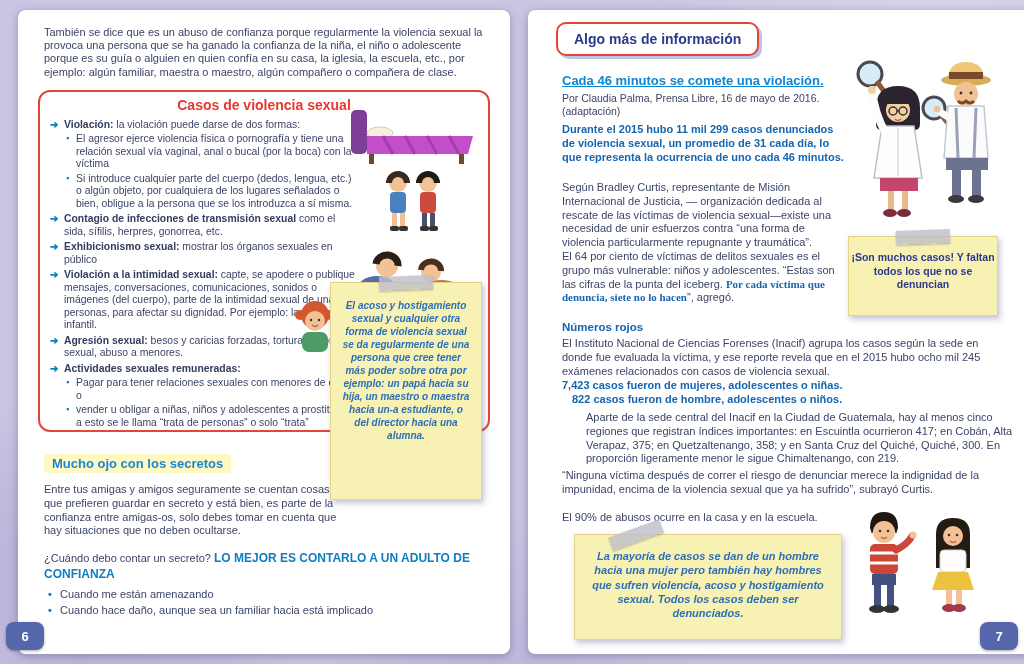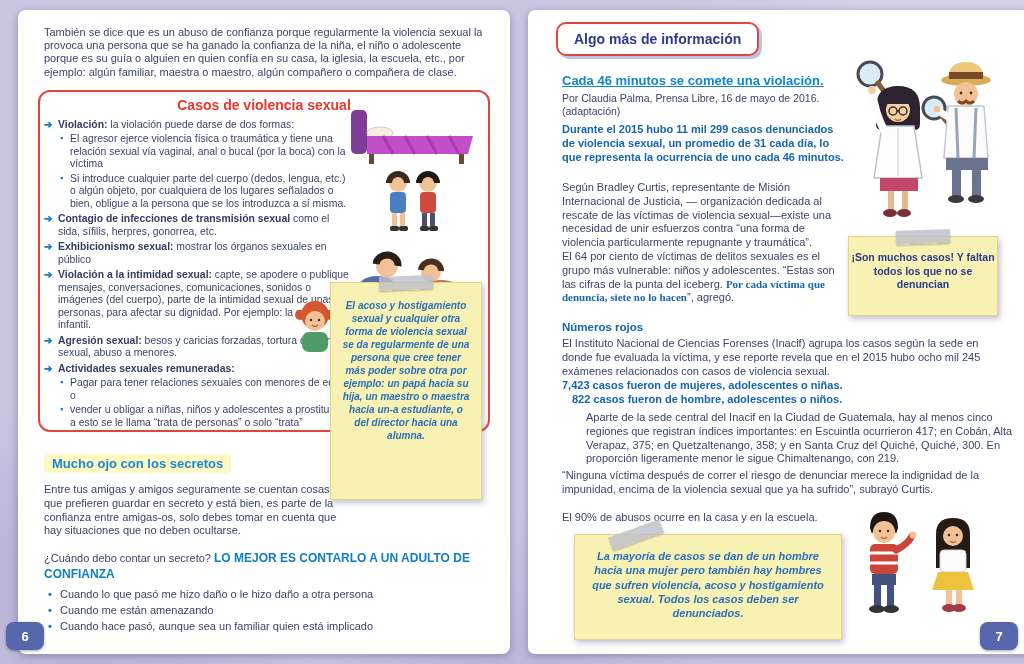--- a/index.html
+++ b/index.html
@@ -13,21 +13,21 @@
       #cac6e2;
   }
   .page { position: absolute; top: 10px; background: #fff; border-radius: 8px; box-shadow: 0 2px 8px rgba(70,60,110,.4); }
   .left-page { left: 18px; width: 492px; height: 644px; }
   .right-page { left: 528px; width: 575px; height: 644px; border-radius: 7px; }
 
   .intro { position: absolute; left: 26px; top: 16px; width: 446px; font-size: 11px; line-height: 1.2; color: #3c4468; }
 
   .red-box { position: absolute; left: 20px; top: 80px; width: 452px; height: 342px; border: 2.5px solid #e2453a; border-radius: 12px; background: #fff; }
   .red-box-title { text-align: center; color: #e8362d; font-weight: bold; font-size: 14px; margin-top: 5px; }
-  .cases { position: absolute; left: 4px; top: 27px; width: 308px; list-style: none; font-size: 10.4px; line-height: 1.2; color: #3c4468; }
+  .cases { position: absolute; left: 10px; top: 27px; width: 308px; list-style: none; font-size: 10.4px; line-height: 1.2; color: #3c4468; }
   .cases > li { position: relative; padding-left: 14px; margin-bottom: 3px; }
   .cases .arrow { position: absolute; left: 0; top: 0; color: #0e7ec0; font-weight: bold; font-size: 10px; }
   .cases .arrow::before { content: "➔"; }
   .cases b { color: #343c60; }
   .subs { list-style: none; margin: 2px 0 0 2px; }
   .subs li { position: relative; padding-left: 10px; margin-bottom: 2px; }
   .subs .sq { position: absolute; left: 0; top: 0; color: #0e7ec0; font-size: 9px; }
   .subs .sq::before { content: "▪"; }
 
   .illus-col { position: absolute; right: 6px; top: 16px; width: 138px; display: flex; flex-direction: column; align-items: center; gap: 4px; }
@@ -84,21 +84,21 @@
   <div class="page left-page">
     <p class="intro">También se dice que es un abuso de confianza porque regularmente la violencia sexual la provoca una persona que se ha ganado la confianza de la niña, el niño o adolescente porque es su guía o alguien en quien confía en su casa, la iglesia, la escuela, etc., por ejemplo: algún familiar, maestra o maestro, algún compañero o compañera de clase.</p>
 
     <div class="red-box">
       <div class="red-box-title">Casos de violencia sexual</div>
       <ul class="cases">
         <li>
           <span class="arrow"></span>
           <b>Violación:</b><span> la violación puede darse de dos formas:</span>
           <ul class="subs">
-            <li><span class="sq"></span><span>El agresor ejerce violencia física o traumática y tiene una relación sexual vía vaginal, anal o bucal (por la boca) con la víctima</span></li>
+            <li><span class="sq"></span><span>El agresor ejerce violencia física o pornografía y tiene una relación sexual vía vaginal, anal o bucal (por la boca) con la víctima</span></li>
             <li><span class="sq"></span><span>Si introduce cualquier parte del cuerpo (dedos, lengua, etc.) o algún objeto, por cualquiera de los lugares señalados o bien, obligue a la persona que se los introduzca a sí misma.</span></li>
           </ul>
         </li>
         <li>
           <span class="arrow"></span>
           <b>Contagio de infecciones de transmisión sexual</b><span> como el sida, sífilis, herpres, gonorrea, etc.</span>
         </li>
         <li>
           <span class="arrow"></span>
           <b>Exhibicionismo sexual:</b><span> mostrar los órganos sexuales en público</span>
@@ -174,23 +174,22 @@
 
     <div class="sticky note-left">
       <div class="tape"></div>
       <p>El acoso y hostigamiento sexual y cualquier otra forma de violencia sexual se da regularmente de una persona que cree tener más poder sobre otra por ejemplo: un papá hacia su hija, un maestro o maestra hacia un-a estudiante, o del director hacia una alumna.</p>
     </div>
 
     <div class="secrets-h">Mucho ojo con los secretos</div>
     <p class="secrets-body">Entre tus amigas y amigos seguramente se cuentan cosas que prefieren guardar en secreto y está bien, es parte de la confianza entre amigas-os, solo debes tomar en cuenta que hay situaciones que no deben ocultarse.</p>
     <p class="question-line"><span>¿Cuándo debo contar un secreto?</span><b class="answer">LO MEJOR ES CONTARLO A UN ADULTO DE CONFIANZA</b></p>
     <ul class="dots">
-      <li><span class="dot"></span><span>Cuando lo que pasó me hizo daño o le hizo daño a otra persona</span></li>
       <li><span class="dot"></span><span>Cuando me están amenazando</span></li>
-      <li><span class="dot"></span><span>Cuando hace pasó, aunque sea un familiar quien está implicado</span></li>
+      <li><span class="dot"></span><span>Cuando hace daño, aunque sea un familiar hacia está implicado</span></li>
     </ul>
   </div>
 
   <div class="page right-page">
     <div class="title-box">Algo más de información</div>
     <h3 class="headline">Cada 46 minutos se comete una violación.</h3>
     <p class="byline">Por Claudia Palma, Prensa Libre, 16 de mayo de 2016. (adaptación)</p>
     <p class="lead">Durante el 2015 hubo 11 mil 299 casos denunciados de violencia sexual, un promedio de 31 cada día, lo que representa la ocurrencia de uno cada 46 minutos.</p>
     <p class="p p1">Según Bradley Curtis, representante de Misión Internacional de Justicia, — organización dedicada al rescate de las víctimas de violencia sexual—existe una necesidad de unir esfuerzos contra “una forma de violencia particularmente repugnante y traumática”.</p>
     <p class="p p2"><span>El 64 por ciento de víctimas de delitos sexuales es el grupo más vulnerable: niños y adolescentes. “Estas son las cifras de la punta del iceberg. </span><b class="hl">Por cada víctima que denuncia, siete no lo hacen</b><span>”, agregó.</span></p>

